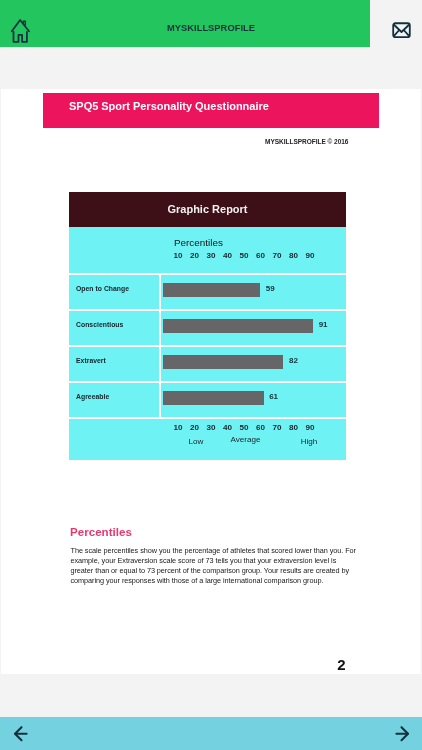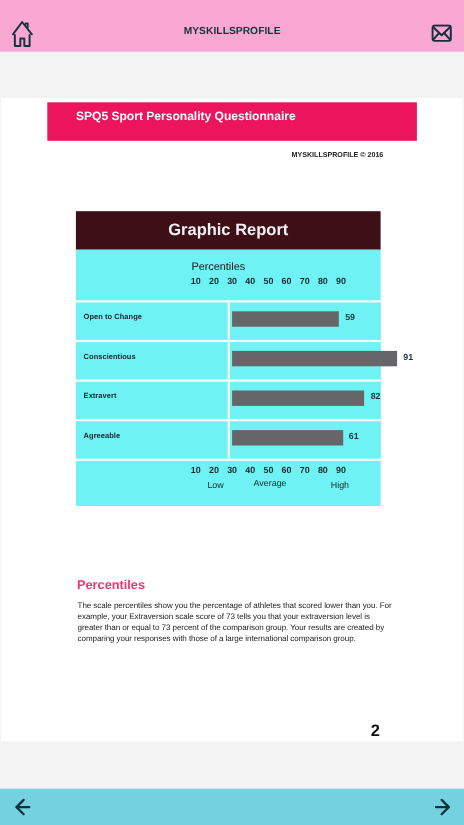--- a/index.html
+++ b/index.html
@@ -1,36 +1,36 @@
 <!DOCTYPE html>
 <html><head>
 <meta charset="utf-8">
 <style>
   html,body{margin:0;padding:0;}
   body{width:422px;height:750px;background:#ffffff;font-family:"Liberation Sans",sans-serif;overflow:hidden;}
   .app{position:relative;width:422px;height:750px;background:#f3f3f3;}
   
-  .topbar{position:absolute;left:0;top:0;width:422px;height:47px;background:#f9a8d4;}
+  .topbar{position:absolute;left:0;top:0;width:370px;height:47px;background:#22c55e;}
   .topbar-title{position:absolute;left:0;top:22.5px;width:422px;text-align:center;
     font-size:9.3px;font-weight:bold;color:#17323d;letter-spacing:.05px;}
   .home-btn{position:absolute;left:5px;top:11px;width:36px;height:34px;}
   .mail-btn{position:absolute;left:392px;top:21.5px;width:19px;height:16.5px;}
   
   .page{position:absolute;left:1px;top:89px;width:420px;height:585px;background:#ffffff;border-right:1px solid #fbfbfb;box-sizing:border-box;}
   .banner{position:absolute;left:42px;top:4px;width:336px;height:35px;background:#ec145c;}
   .banner-text{position:absolute;left:26px;top:7px;font-size:11px;font-weight:bold;color:#ffffff;letter-spacing:-0.02px;}
   .copyright{position:absolute;left:264px;top:49px;font-size:6.5px;font-weight:bold;color:#242424;letter-spacing:-0.02px;}
   
   .report{position:absolute;left:68px;top:103px;width:277px;}
-  .rep-head{height:35px;background:#3d0f17;color:#f2f2f2;font-size:15px;font-weight:bold;
+  .rep-head{height:35px;background:#3d0f17;color:#f2f2f2;font-size:11px;font-weight:bold;
     display:flex;align-items:center;justify-content:center;padding-bottom:1px;box-sizing:border-box;}
   .rep-scale{height:46px;background:#6ff2f4;position:relative;}
   .rep-scale .ptitle{position:absolute;left:105px;top:9.5px;font-size:9.9px;font-weight:normal;color:#141414;}
   .rowwrap{background:#6ff2f4;}
-  .row{height:34px;display:flex;position:relative;background:#6ff2f4;border-top:2px solid #fff;gap:48px;}
+  .row{height:34px;display:flex;position:relative;background:#6ff2f4;border-top:2px solid #fff;}
   .rlabel{width:89.5px;font-size:6.8px;font-weight:bold;color:#15232a;display:flex;align-items:center;padding-left:7px;padding-bottom:7px;box-sizing:border-box;letter-spacing:.04px;}
   .rbar{flex:1;position:relative;border-left:2px solid #fff;}
   .bar{position:absolute;left:2.5px;top:7.5px;height:14px;background:#666568;}
   .bval{position:absolute;top:8.5px;font-size:8px;font-weight:bold;color:#15333a;}
   .rep-foot{height:41px;background:#6ff2f4;position:relative;border-top:2px solid #fff;}
   .tick{position:absolute;font-size:8.1px;color:#17272e;text-align:center;width:16px;font-weight:bold;}
   .zonelab{position:absolute;font-size:8.1px;color:#17272e;text-align:center;}
   
   .sec-title{position:absolute;left:69px;top:436px;font-size:11.6px;font-weight:bold;color:#e8386f;}
   .sec-body{position:absolute;left:69.5px;top:456.5px;width:290px;font-size:7.3px;color:#1a1a1a;line-height:10.05px;letter-spacing:-0.06px;}

